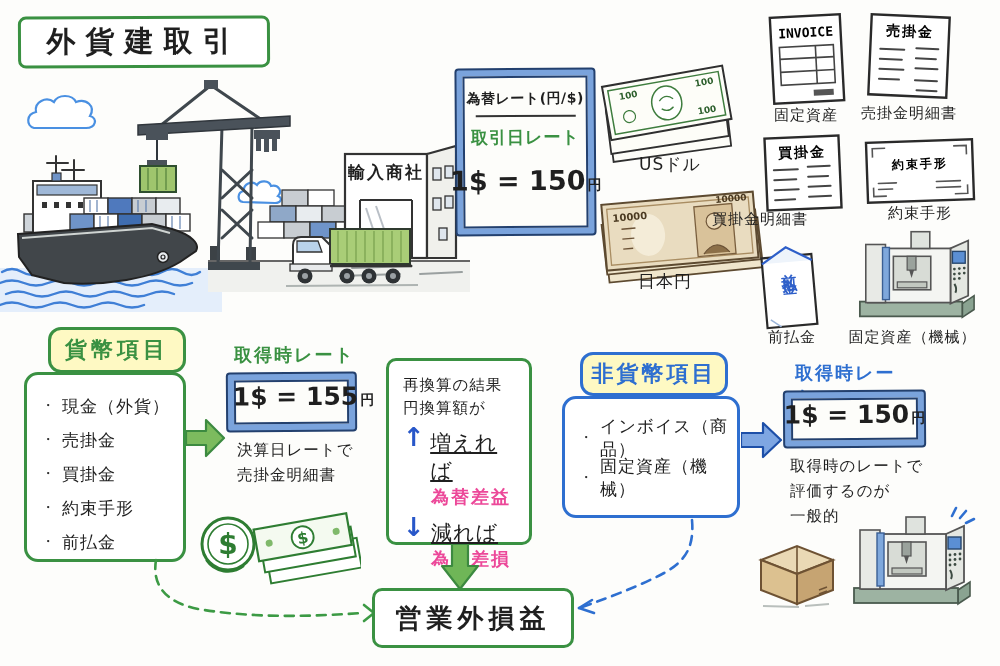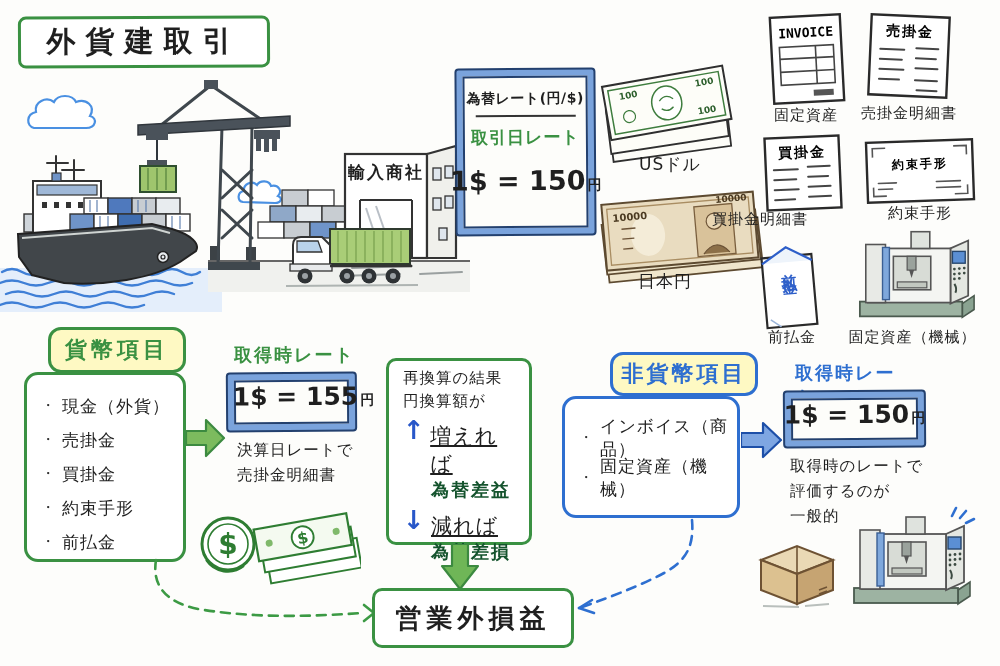--- a/index.html
+++ b/index.html
@@ -22,21 +22,21 @@
   .caption{font-size:15px;letter-spacing:1px;text-align:center;white-space:nowrap;}
   .list{font-size:17px;letter-spacing:1px;}
   .list .row{display:flex;align-items:center;}
   .bullet{margin-right:6px;font-size:14px;}
   .green-t{color:#3a9142;}
   .blue-t{color:#2e6fd0;}
   .rev-line{font-size:15.5px;margin:2px 0;letter-spacing:1px;}
   .rev-row{display:flex;align-items:flex-start;margin-top:7px;}
   .rev-arrow{width:28px;font-size:26px;font-weight:bold;color:#2857c9;line-height:22px;}
   .rev-word{font-size:21px;padding-top:3px;letter-spacing:1px;text-decoration:underline;}
-  .rev-result{margin-left:28px;font-size:18px;font-weight:bold;color:#14532d;letter-spacing:2px;}
+  .rev-result{margin-left:28px;font-size:18px;font-weight:bold;color:#ec4899;letter-spacing:2px;}
   .vtext{writing-mode:vertical-rl;text-orientation:upright;color:#2e5fc9;font-weight:bold;font-size:15px;letter-spacing:3px;}
   svg{display:block;}
 </style>
 </head>
 <body>
 
 <div id="canvas">
 
   <div class="abs title-box" style="left:18px;top:16px;width:246px;height:46px;">
     <span>外貨建取引</span>
@@ -428,21 +428,21 @@
   </svg>
 
   <svg class="abs" style="left:140px;top:558px;" width="240" height="75" viewBox="0 0 240 75">
     <path d="M16,2 C12,26 24,44 58,51 C118,61 178,58 222,55" fill="none" stroke="#3c9a44" stroke-width="2.6" stroke-dasharray="9 7" stroke-linecap="round"></path>
     <g stroke="#3c9a44" stroke-width="2.6" stroke-linecap="round" fill="none">
       <line x1="224" y1="47" x2="234" y2="55"></line>
         <line x1="224" y1="63" x2="234" y2="55"></line>
     </g>
   </svg>
 
-  <div class="abs gbox" style="left:386px;top:358px;width:146px;height:187px;border-radius:10px;padding:5px 12px 0 14px;box-sizing:border-box;">
+  <div class="abs gbox" style="left:386px;top:358px;width:146px;height:187px;border-radius:10px;padding:12px 12px 0 14px;box-sizing:border-box;">
     <div class="rev-line">再換算の結果</div>
     <div class="rev-line">円換算額が</div>
     <div class="rev-row">
       <span class="rev-arrow">↑</span>
       <span class="rev-word">増えれば</span>
     </div>
     <div class="rev-result">為替差益</div>
     <div class="rev-row">
       <span class="rev-arrow">↓</span>
       <span class="rev-word">減れば</span>
@@ -451,21 +451,21 @@
   </div>
 
   <svg class="abs" style="left:440px;top:544px;" width="40" height="47" viewBox="0 0 40 47">
     <polygon points="12,0 28,0 28,22 38,22 20,45 2,22 12,22" fill="#6fb657" stroke="#3c8a40" stroke-width="2.2" stroke-linejoin="round"></polygon>
   </svg>
 
   <div class="abs gbox" style="left:372px;top:588px;width:196px;height:54px;border-radius:10px;display:flex;align-items:center;justify-content:center;">
     <span style="font-size:26px;font-weight:bold;letter-spacing:5px;">営業外損益</span>
   </div>
 
-  <div class="abs pill blue-t" style="left:610px;top:352px;width:142px;height:38px;border:3px solid #2e6fd0;font-size:22px;letter-spacing:3px;">
+  <div class="abs pill blue-t" style="left:580px;top:352px;width:142px;height:38px;border:3px solid #2e6fd0;font-size:22px;letter-spacing:3px;">
     <span>非貨幣項目</span>
   </div>
   <div class="abs bbox list" style="left:562px;top:396px;width:178px;height:122px;padding:24px 0 0 14px;box-sizing:border-box;">
     <div class="row" style="height:30px;">
         <span class="bullet">・</span>
         <span>インボイス（商品）</span>
       </div>
     <div class="row" style="height:30px;margin-top:10px;">
         <span class="bullet">・</span>
         <span>固定資産（機械）</span>

